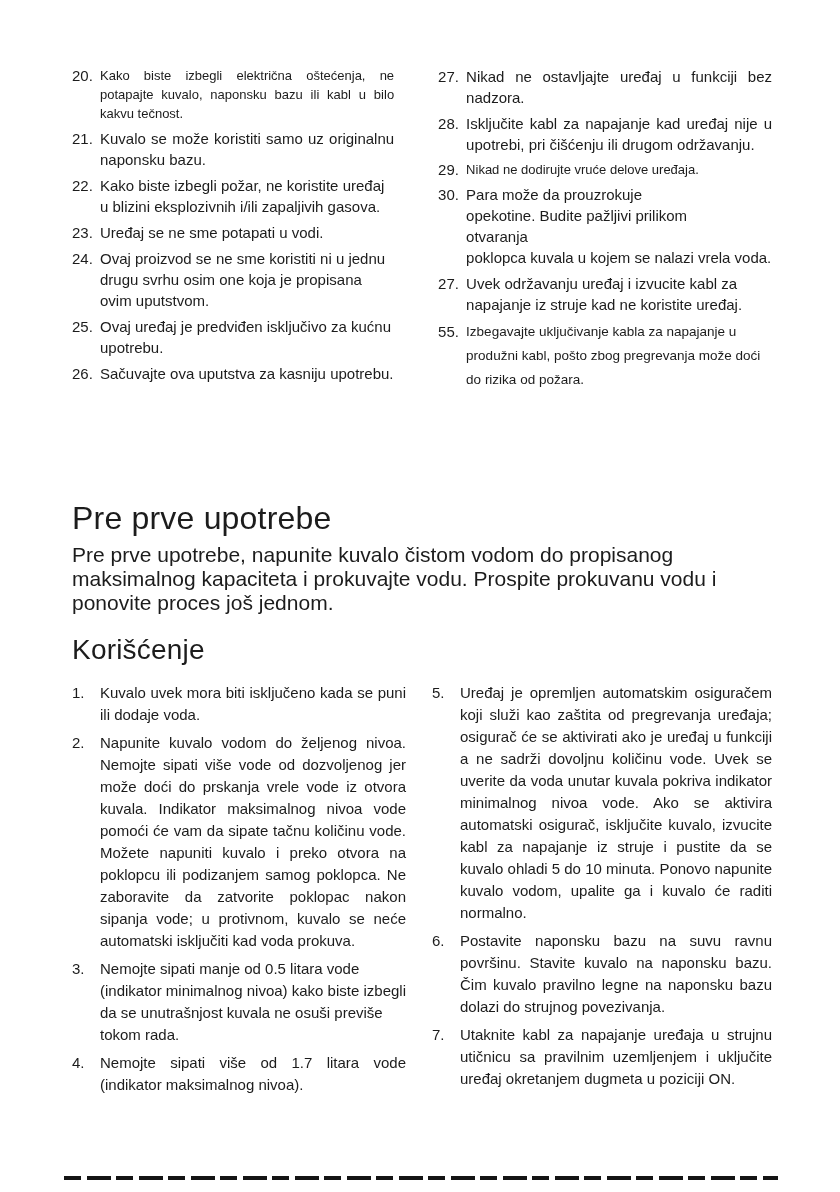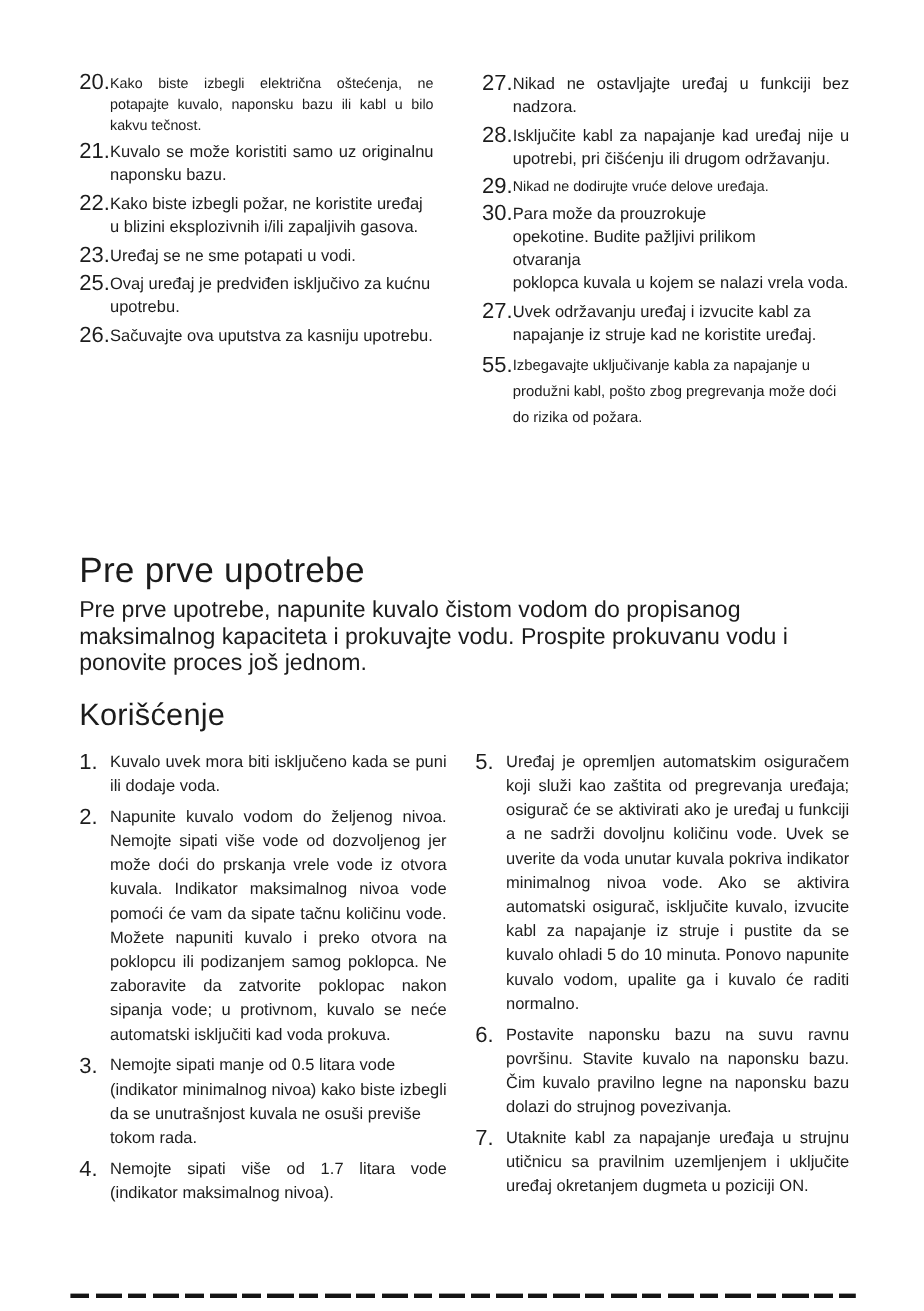--- a/index.html
+++ b/index.html
@@ -8,21 +8,21 @@
     width:840px; height:1192px;
     margin:0 auto;
     background:#ffffff;
     font-family:"Liberation Sans", sans-serif;
     color:#1c1c1c;
     overflow:hidden;
   }
 
   
   .item { display:flex; align-items:flex-start; margin-bottom:5px; font-size:15px; line-height:21px; }
-  .item .num { flex:0 0 28px; font-size:20px; }
+  .item .num { flex:0 0 28px; font-size:15px; }
   .item .txt { flex:1; }
   .justify .txt { text-align:justify; }
   .preline .txt { white-space:pre-line; }
 
   .fs-sm  { font-size:13px;   line-height:19px; }
   .fs-sm2 { font-size:13.5px; line-height:22px; }
   .loose  { line-height:24px; }
   .lh-xl  { line-height:27px; }
   .mb-lg  { margin-bottom:14px; }
 
@@ -82,20 +82,24 @@
         <span class="num">21.</span>
         <span class="txt">Kuvalo se može koristiti samo uz originalnu naponsku bazu.</span>
       </div>
       <div class="item">
         <span class="num">22.</span>
         <span class="txt">Kako biste izbegli požar, ne koristite uređaj u blizini eksplozivnih i/ili zapaljivih gasova.</span>
       </div>
       <div class="item">
         <span class="num">23.</span>
         <span class="txt">Uređaj se ne sme potapati u vodi.</span>
+      </div>
+      <div class="item">
+        <span class="num">24.</span>
+        <span class="txt">Ovaj proizvod se ne sme koristiti ni u jednu drugu svrhu osim one koja je propisana ovim uputstvom.</span>
       </div>
       <div class="item">
         <span class="num">25.</span>
         <span class="txt">Ovaj uređaj je predviđen isključivo za kućnu upotrebu.</span>
       </div>
       <div class="item justify">
         <span class="num">26.</span>
         <span class="txt">Sačuvajte ova uputstva za kasniju upotrebu.</span>
       </div>
     </div>

